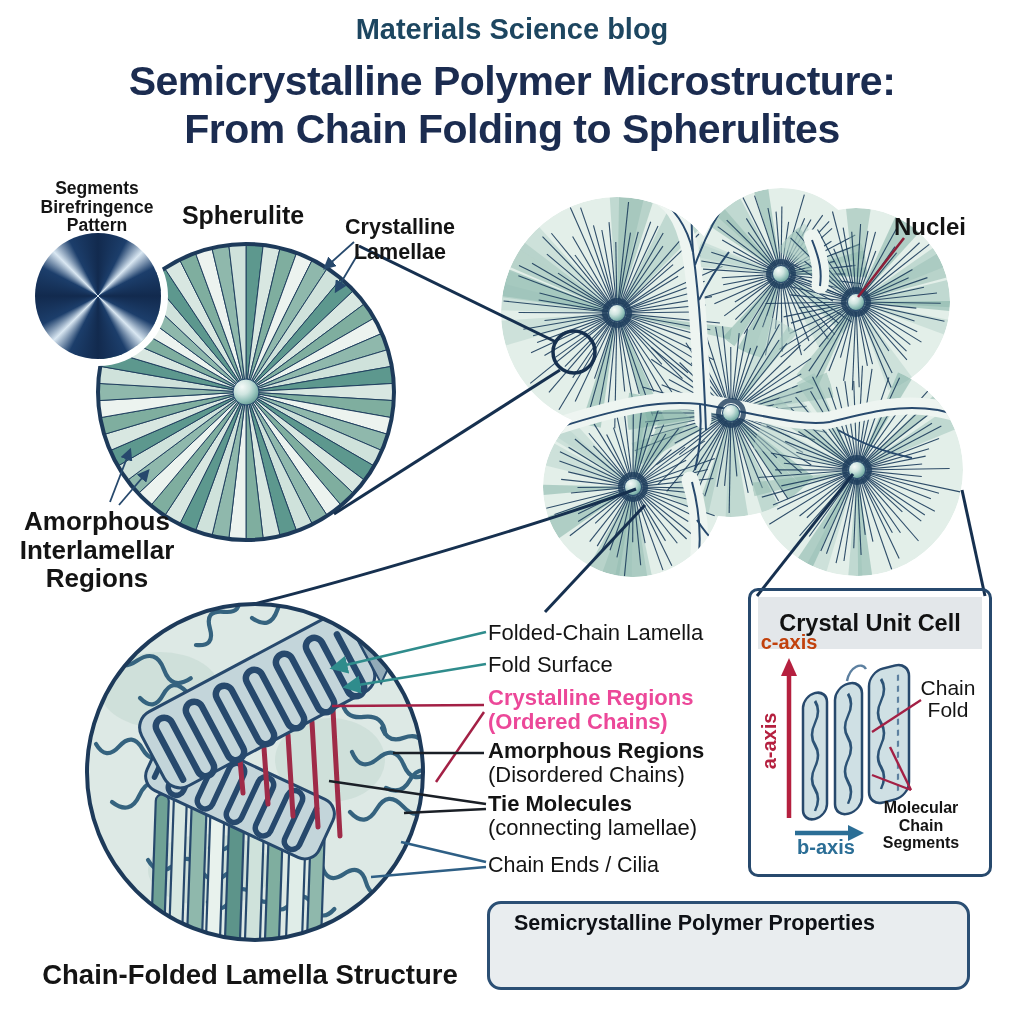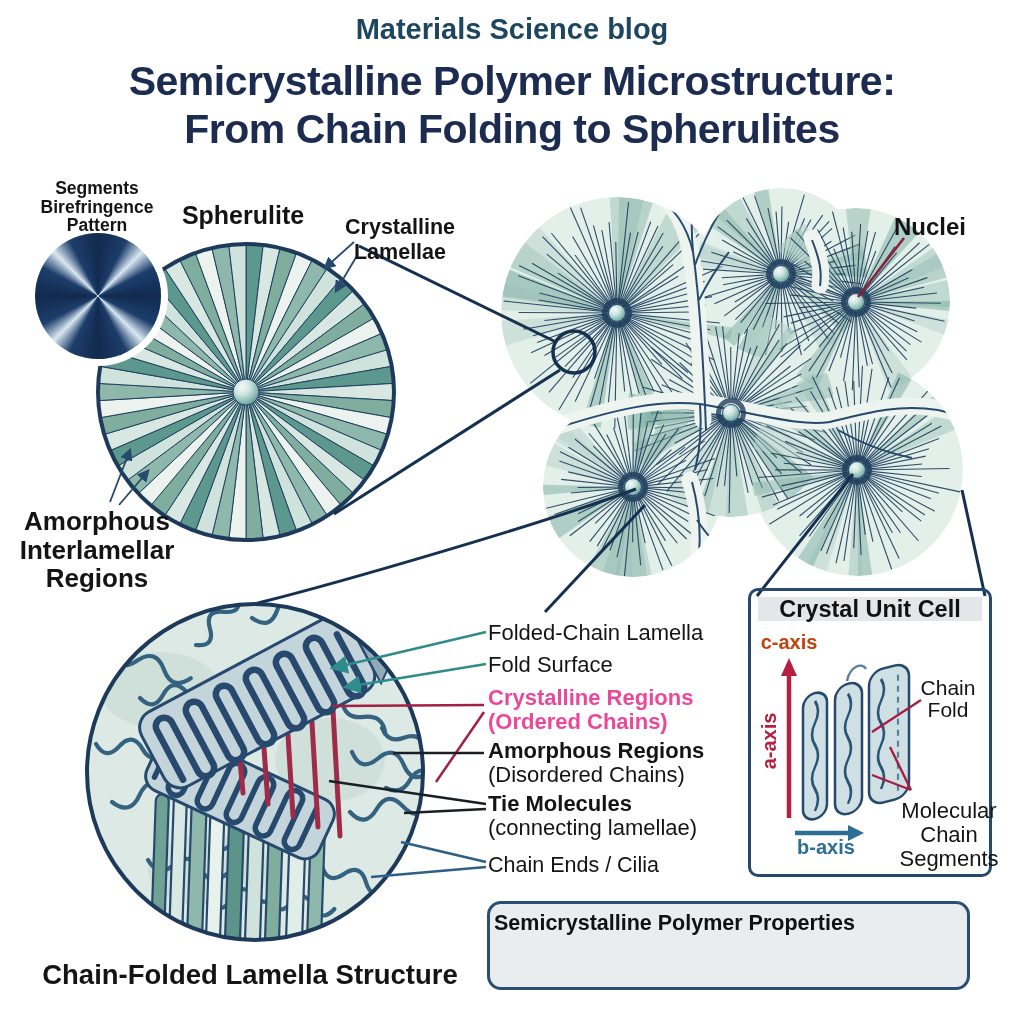--- a/index.html
+++ b/index.html
@@ -22,34 +22,34 @@
   #lbl-crysreg{top:686px;color:#ec4899;font-weight:bold;line-height:1.1;}
   #lbl-amreg{top:739px;line-height:1.1;}
   #lbl-tie{top:792px;line-height:1.1;}
   #lbl-chainends{top:853px;font-size:21.5px;}
   #lbl-caption{left:250px;top:959px;font-size:27.5px;font-weight:bold;}
   #lbl-caxis{left:789px;top:631px;font-size:20px;font-weight:bold;color:#c2410c;}
   #lbl-aaxis{left:769px;top:741px;font-size:20px;font-weight:bold;color:#b5203f;
              transform:translate(-50%,-50%) rotate(-90deg);}
   #lbl-baxis{left:826px;top:836px;font-size:20px;font-weight:bold;color:#2b6e96;}
   #lbl-chainfold{left:948px;top:677px;font-size:21px;line-height:1.07;}
-  #lbl-mol{left:921px;top:799px;font-size:22px;font-weight:normal;line-height:1.1;margin-left:28px;}
+  #lbl-mol{left:921px;top:799px;font-size:16px;font-weight:bold;line-height:1.1;}
   #optic-circle{position:absolute;z-index:2;left:35px;top:233px;width:126px;height:126px;border-radius:50%;
     box-shadow:0 0 0 7px #fff;
     background:
      conic-gradient(#122a4e 0deg,#1c3e6b 27deg,#d9e7f2 45deg,#1c3e6b 63deg,
                     #122a4e 90deg,#1c3e6b 117deg,#d9e7f2 135deg,#1c3e6b 153deg,
                     #122a4e 180deg,#1c3e6b 207deg,#d9e7f2 225deg,#1c3e6b 243deg,
                     #122a4e 270deg,#1c3e6b 297deg,#d9e7f2 315deg,#1c3e6b 333deg,#122a4e 360deg);}
   .panel{position:absolute;z-index:2;box-sizing:border-box;background:transparent;}
   #unitcell{left:748px;top:588px;width:244px;height:289px;border:3px solid #27496d;border-radius:10px;}
-  #unitcell .band{position:absolute;left:7px;right:7px;top:6px;height:24px;background:#e3e7ea;
+  #unitcell .band{position:absolute;left:7px;right:7px;top:6px;height:52px;background:#e3e7ea;
     display:flex;align-items:center;justify-content:center;font-weight:bold;font-size:23.5px;color:#111;}
   #props{left:487px;top:901px;width:483px;height:89px;border:3.5px solid #2b4f74;border-radius:14px;
-    background:#e9edef;padding:7px 4px;}
+    background:#e9edef;padding:7px 24px;}
   #props .ptitle{font-size:21.5px;font-weight:bold;color:#0e1116;}
   #props ul{list-style:none;margin:3px 0 0;padding:0;font-size:19.5px;color:#16191f;line-height:1.26;}
   #props li::before{content:"• ";}
 </style>
 </head>
 <body>
 
 <div class="stage">
 
   <svg class="art" id="art" width="1024" height="1024" viewBox="0 0 1024 1024">

